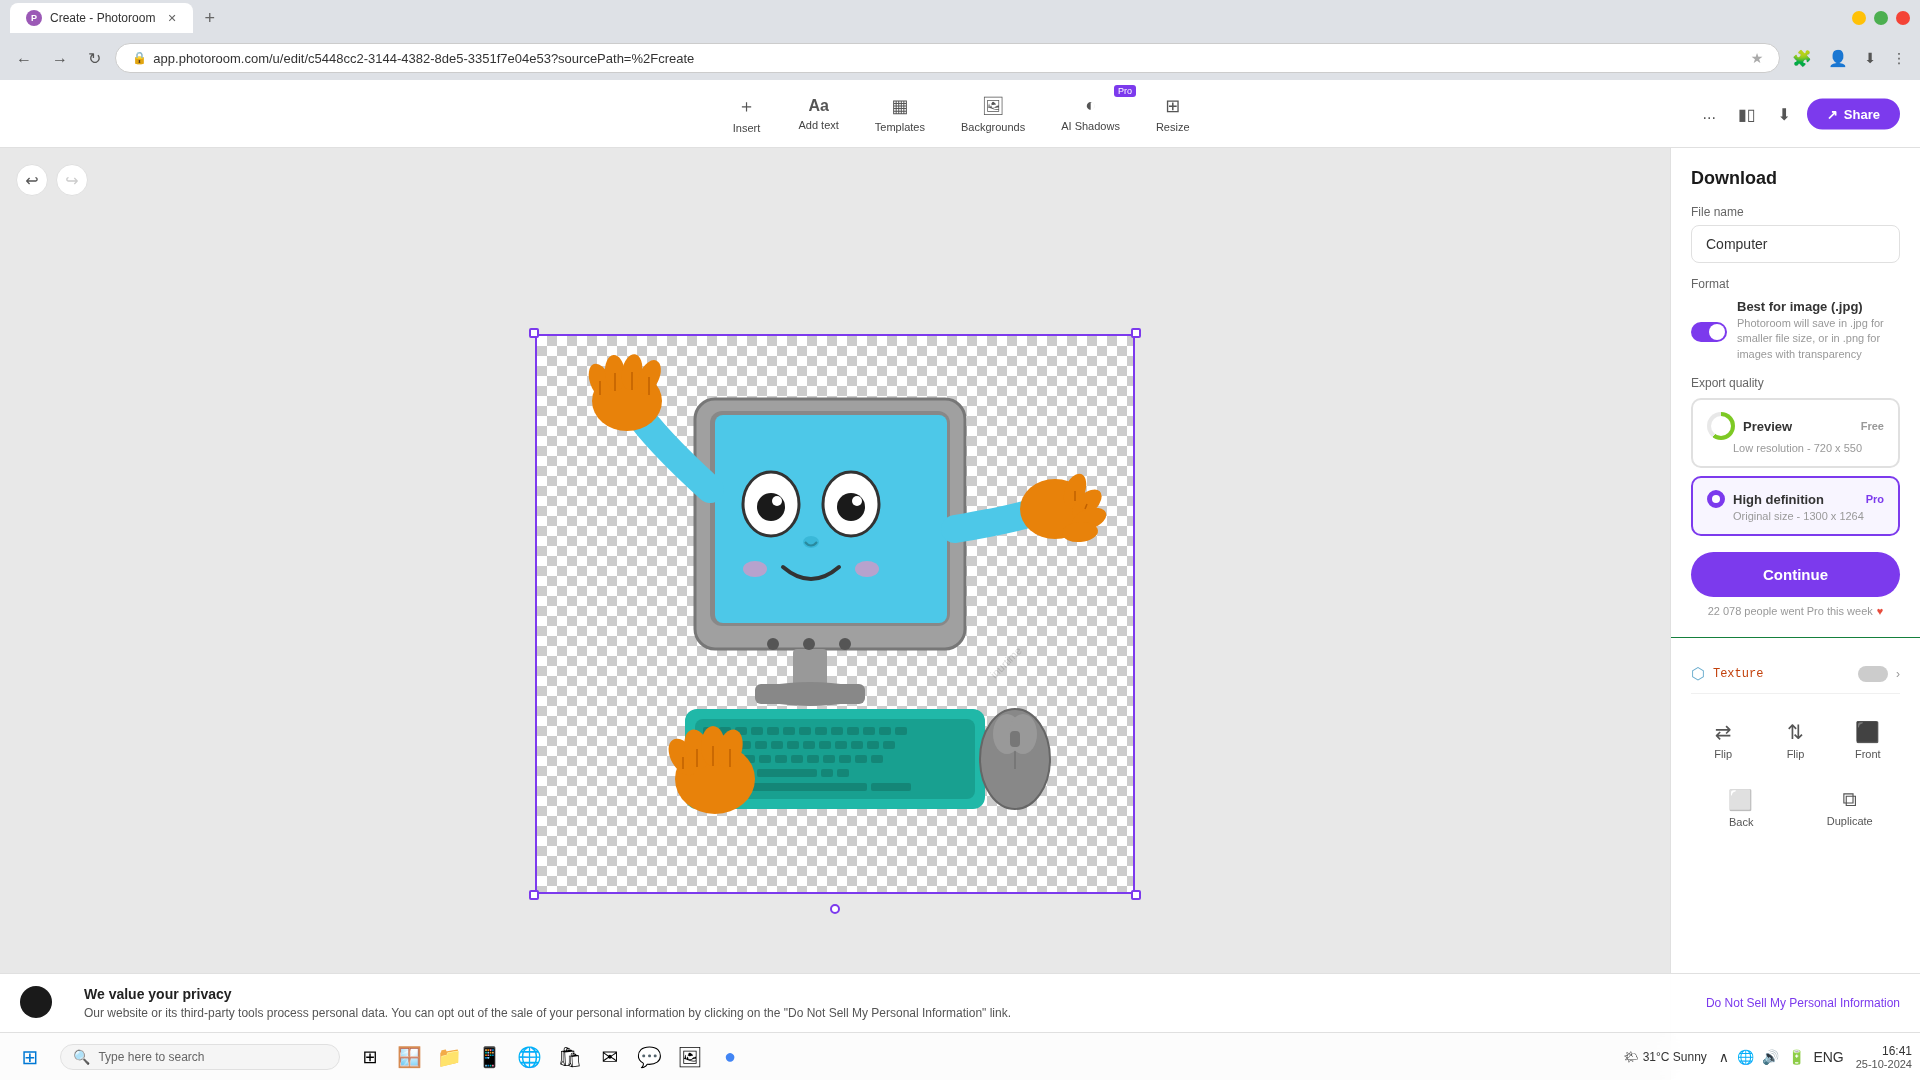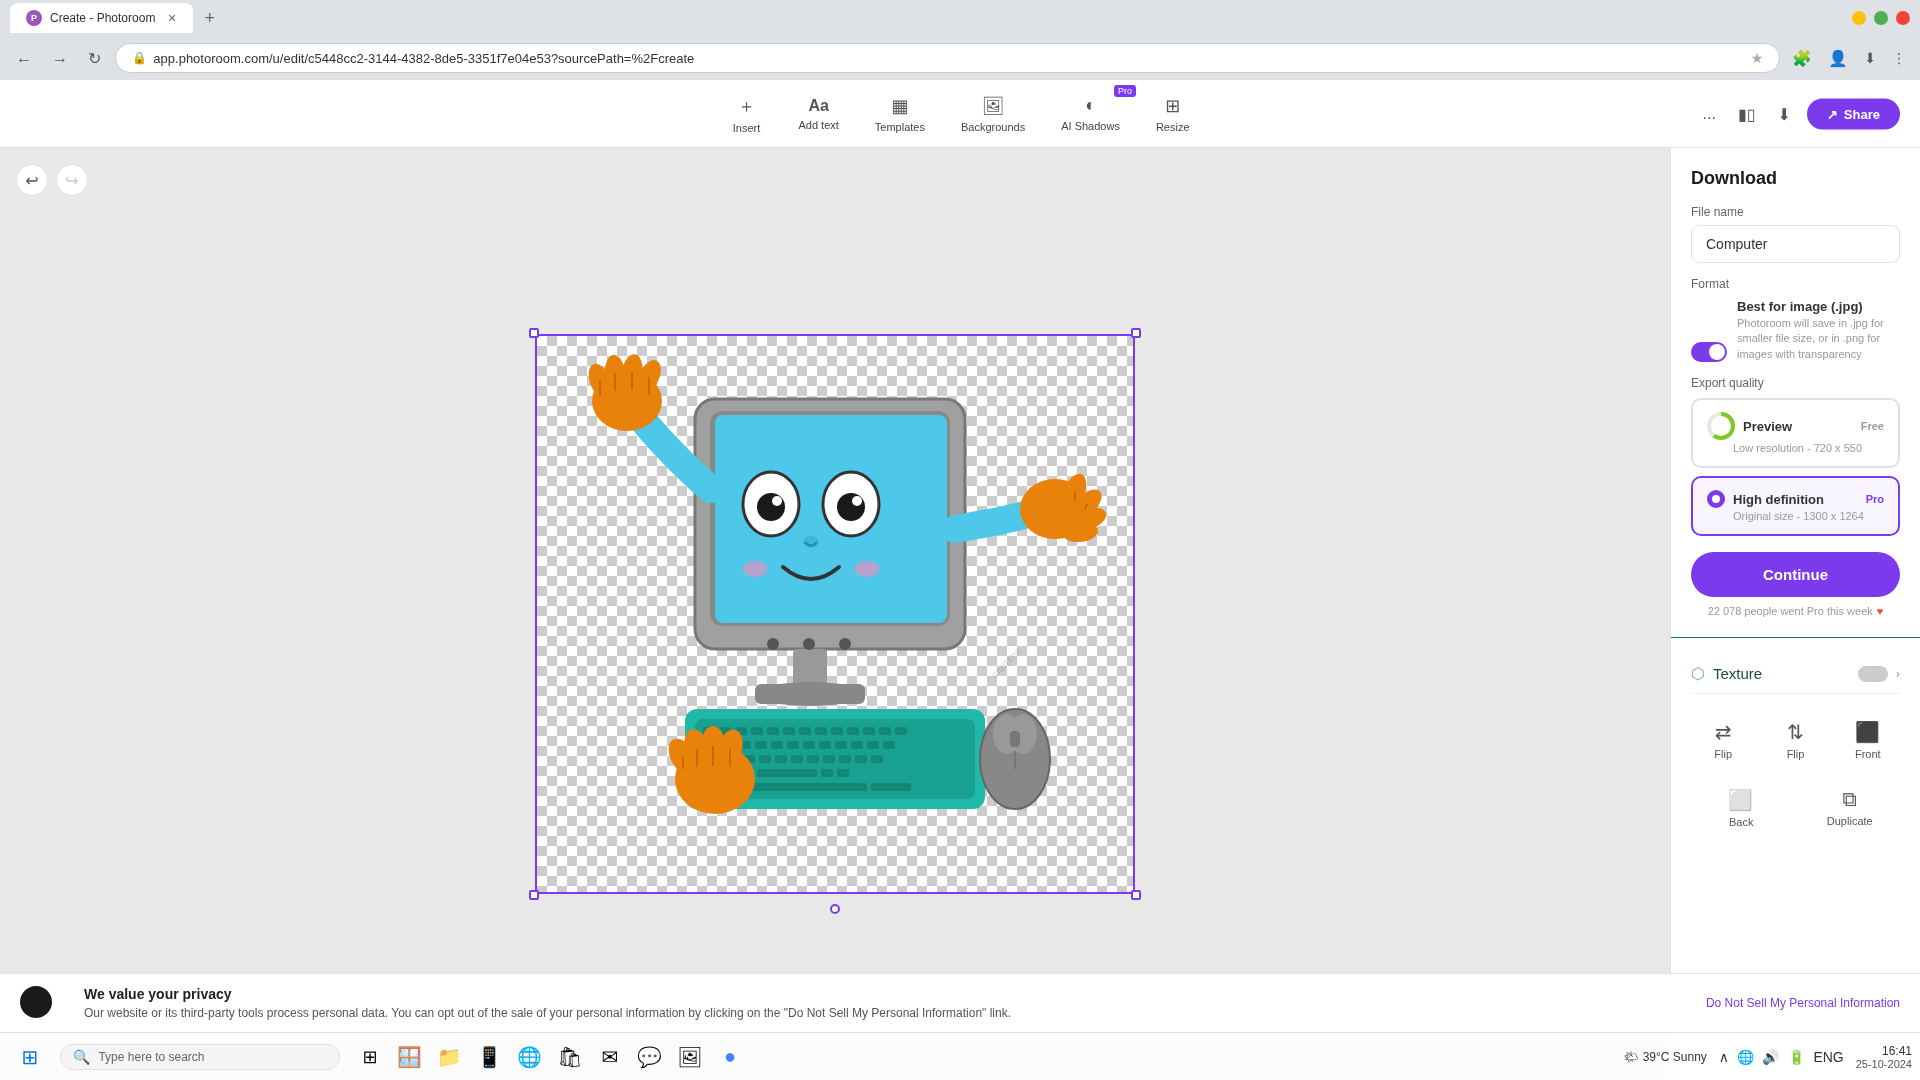--- a/index.html
+++ b/index.html
@@ -58,21 +58,21 @@
     
     .cartoon-computer { width: 560px; height: 530px; }
 
     
     .right-panel { width: 250px; background: #fff; border-left: 1px solid #e0e0e0; display: flex; flex-direction: column; overflow-y: auto; }
     .download-panel { padding: 20px; border-bottom: 1px solid #15803d; }
     .panel-title { font-size: 18px; font-weight: 700; color: #1a1a1a; margin-bottom: 16px; }
     .panel-label { font-size: 12px; color: #666; margin-bottom: 6px; }
     .filename-input { width: 100%; border: 1px solid #e0e0e0; border-radius: 8px; padding: 10px 14px; font-size: 14px; color: #333; outline: none; }
     .format-label { font-size: 12px; color: #666; margin: 14px 0 8px; }
-    .format-option { display: flex; align-items: flex-end; gap: 10px; }
+    .format-option { display: flex; align-items: center; gap: 10px; }
     .toggle-switch { width: 36px; height: 20px; background: #7c3aed; border-radius: 10px; position: relative; cursor: pointer; flex-shrink: 0; margin-top: 2px; }
     .toggle-knob { width: 16px; height: 16px; background: #fff; border-radius: 50%; position: absolute; top: 2px; right: 2px; }
     .format-text { font-size: 13px; font-weight: 600; color: #333; }
     .format-desc { font-size: 11px; color: #999; margin-top: 2px; line-height: 1.4; }
     .export-quality-label { font-size: 12px; color: #666; margin: 14px 0 8px; }
     .quality-option { border: 2px solid #e0e0e0; border-radius: 10px; padding: 12px 14px; margin-bottom: 8px; cursor: pointer; position: relative; }
     .quality-option.selected { border-color: #7c3aed; background: #f8f5ff; }
     .quality-option-header { display: flex; align-items: center; gap: 8px; }
     .quality-radio { width: 18px; height: 18px; border-radius: 50%; border: 2px solid #ccc; display: flex; align-items: center; justify-content: center; flex-shrink: 0; }
     .quality-radio.checked { border-color: #7c3aed; background: #7c3aed; }
@@ -83,21 +83,21 @@
     .quality-sub { font-size: 11px; color: #999; margin-top: 2px; padding-left: 26px; }
     .continue-btn { width: 100%; background: #7c3aed; color: #fff; border: none; border-radius: 25px; padding: 14px; font-size: 15px; font-weight: 600; cursor: pointer; margin-top: 8px; text-align: center; }
     .promo-text { text-align: center; font-size: 11px; color: #999; margin-top: 8px; display: flex; align-items: center; justify-content: center; gap: 4px; }
     .heart { color: #e74c3c; }
 
     
     .bottom-tools { padding: 16px 20px; }
     .texture-row { display: flex; align-items: center; justify-content: space-between; padding: 10px 0; border-bottom: 1px solid #f0f0f0; }
     .texture-left { display: flex; align-items: center; gap: 8px; }
     .texture-icon { color: #6ac; font-size: 16px; }
-    .texture-label { font-size: 15px; color: #14532d; }
+    .texture-label { font-size: 12px; color: #c2410c; font-family: Liberation Mono, monospace; }
     .texture-right { display: flex; align-items: center; gap: 8px; }
     .small-toggle { width: 30px; height: 16px; background: #ccc; border-radius: 8px; position: relative; cursor: pointer; }
     .chevron-btn { background: none; border: none; cursor: pointer; color: #999; font-size: 12px; }
     .tools-grid { display: grid; grid-template-columns: repeat(3, 1fr); gap: 8px; margin-top: 16px; }
     .tool-btn { display: flex; flex-direction: column; align-items: center; gap: 4px; padding: 10px 6px; cursor: pointer; border-radius: 8px; }
     .tool-icon { font-size: 20px; color: #555; }
     .tool-label { font-size: 11px; color: #555; }
     .tools-grid-2 { display: grid; grid-template-columns: repeat(2, 1fr); gap: 8px; margin-top: 8px; }
 
     
@@ -477,21 +477,21 @@
     <div class="taskbar-app">🌐</div>
     <div class="taskbar-app">🛍</div>
     <div class="taskbar-app">✉</div>
     <div class="taskbar-app">💬</div>
     <div class="taskbar-app">🖼</div>
     <div class="taskbar-app" style="color:#4285f4;">●</div>
   </div>
   <div class="taskbar-right">
     <div class="taskbar-weather">
       <span>🌤</span>
-      <span>39°C  Sunny</span>
+      <span>31°C  Sunny</span>
     </div>
     <div class="taskbar-tray">
       <span class="tray-icon">∧</span>
       <span class="tray-icon">🌐</span>
       <span class="tray-icon">🔊</span>
       <span class="tray-icon">🔋</span>
       <span class="tray-icon">ENG</span>
     </div>
     <div class="taskbar-clock">
       <div>16:41</div>

